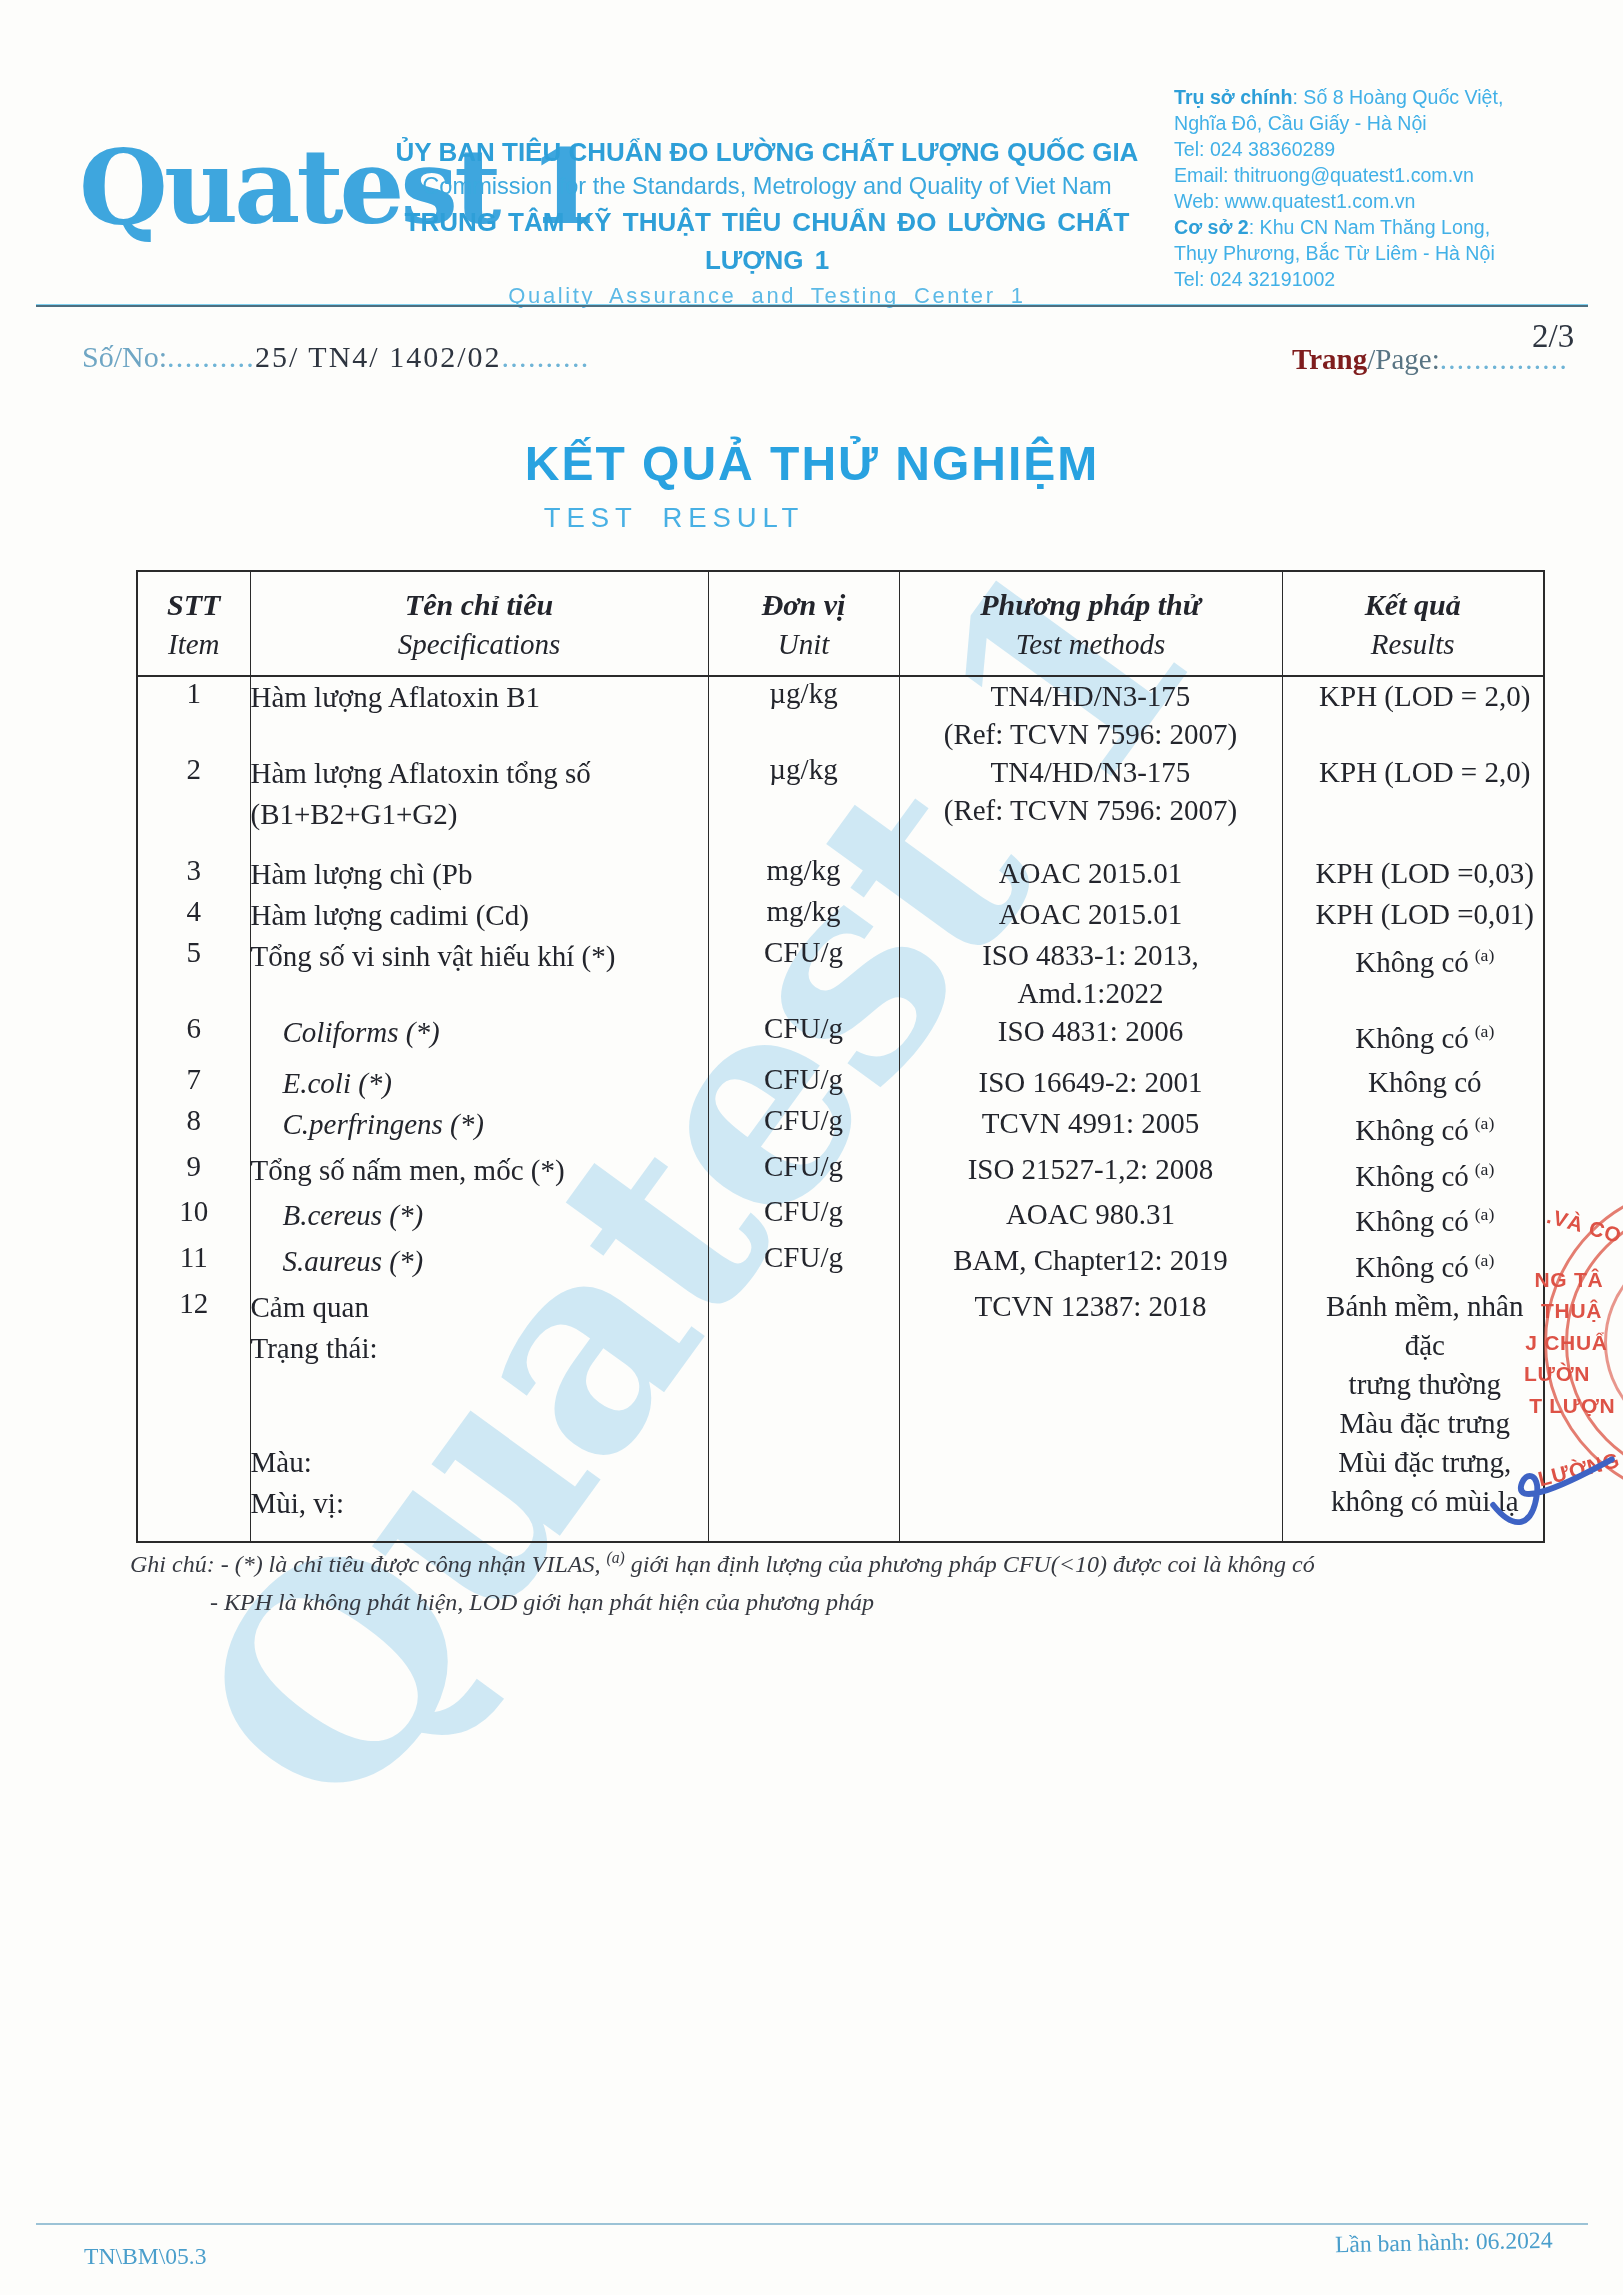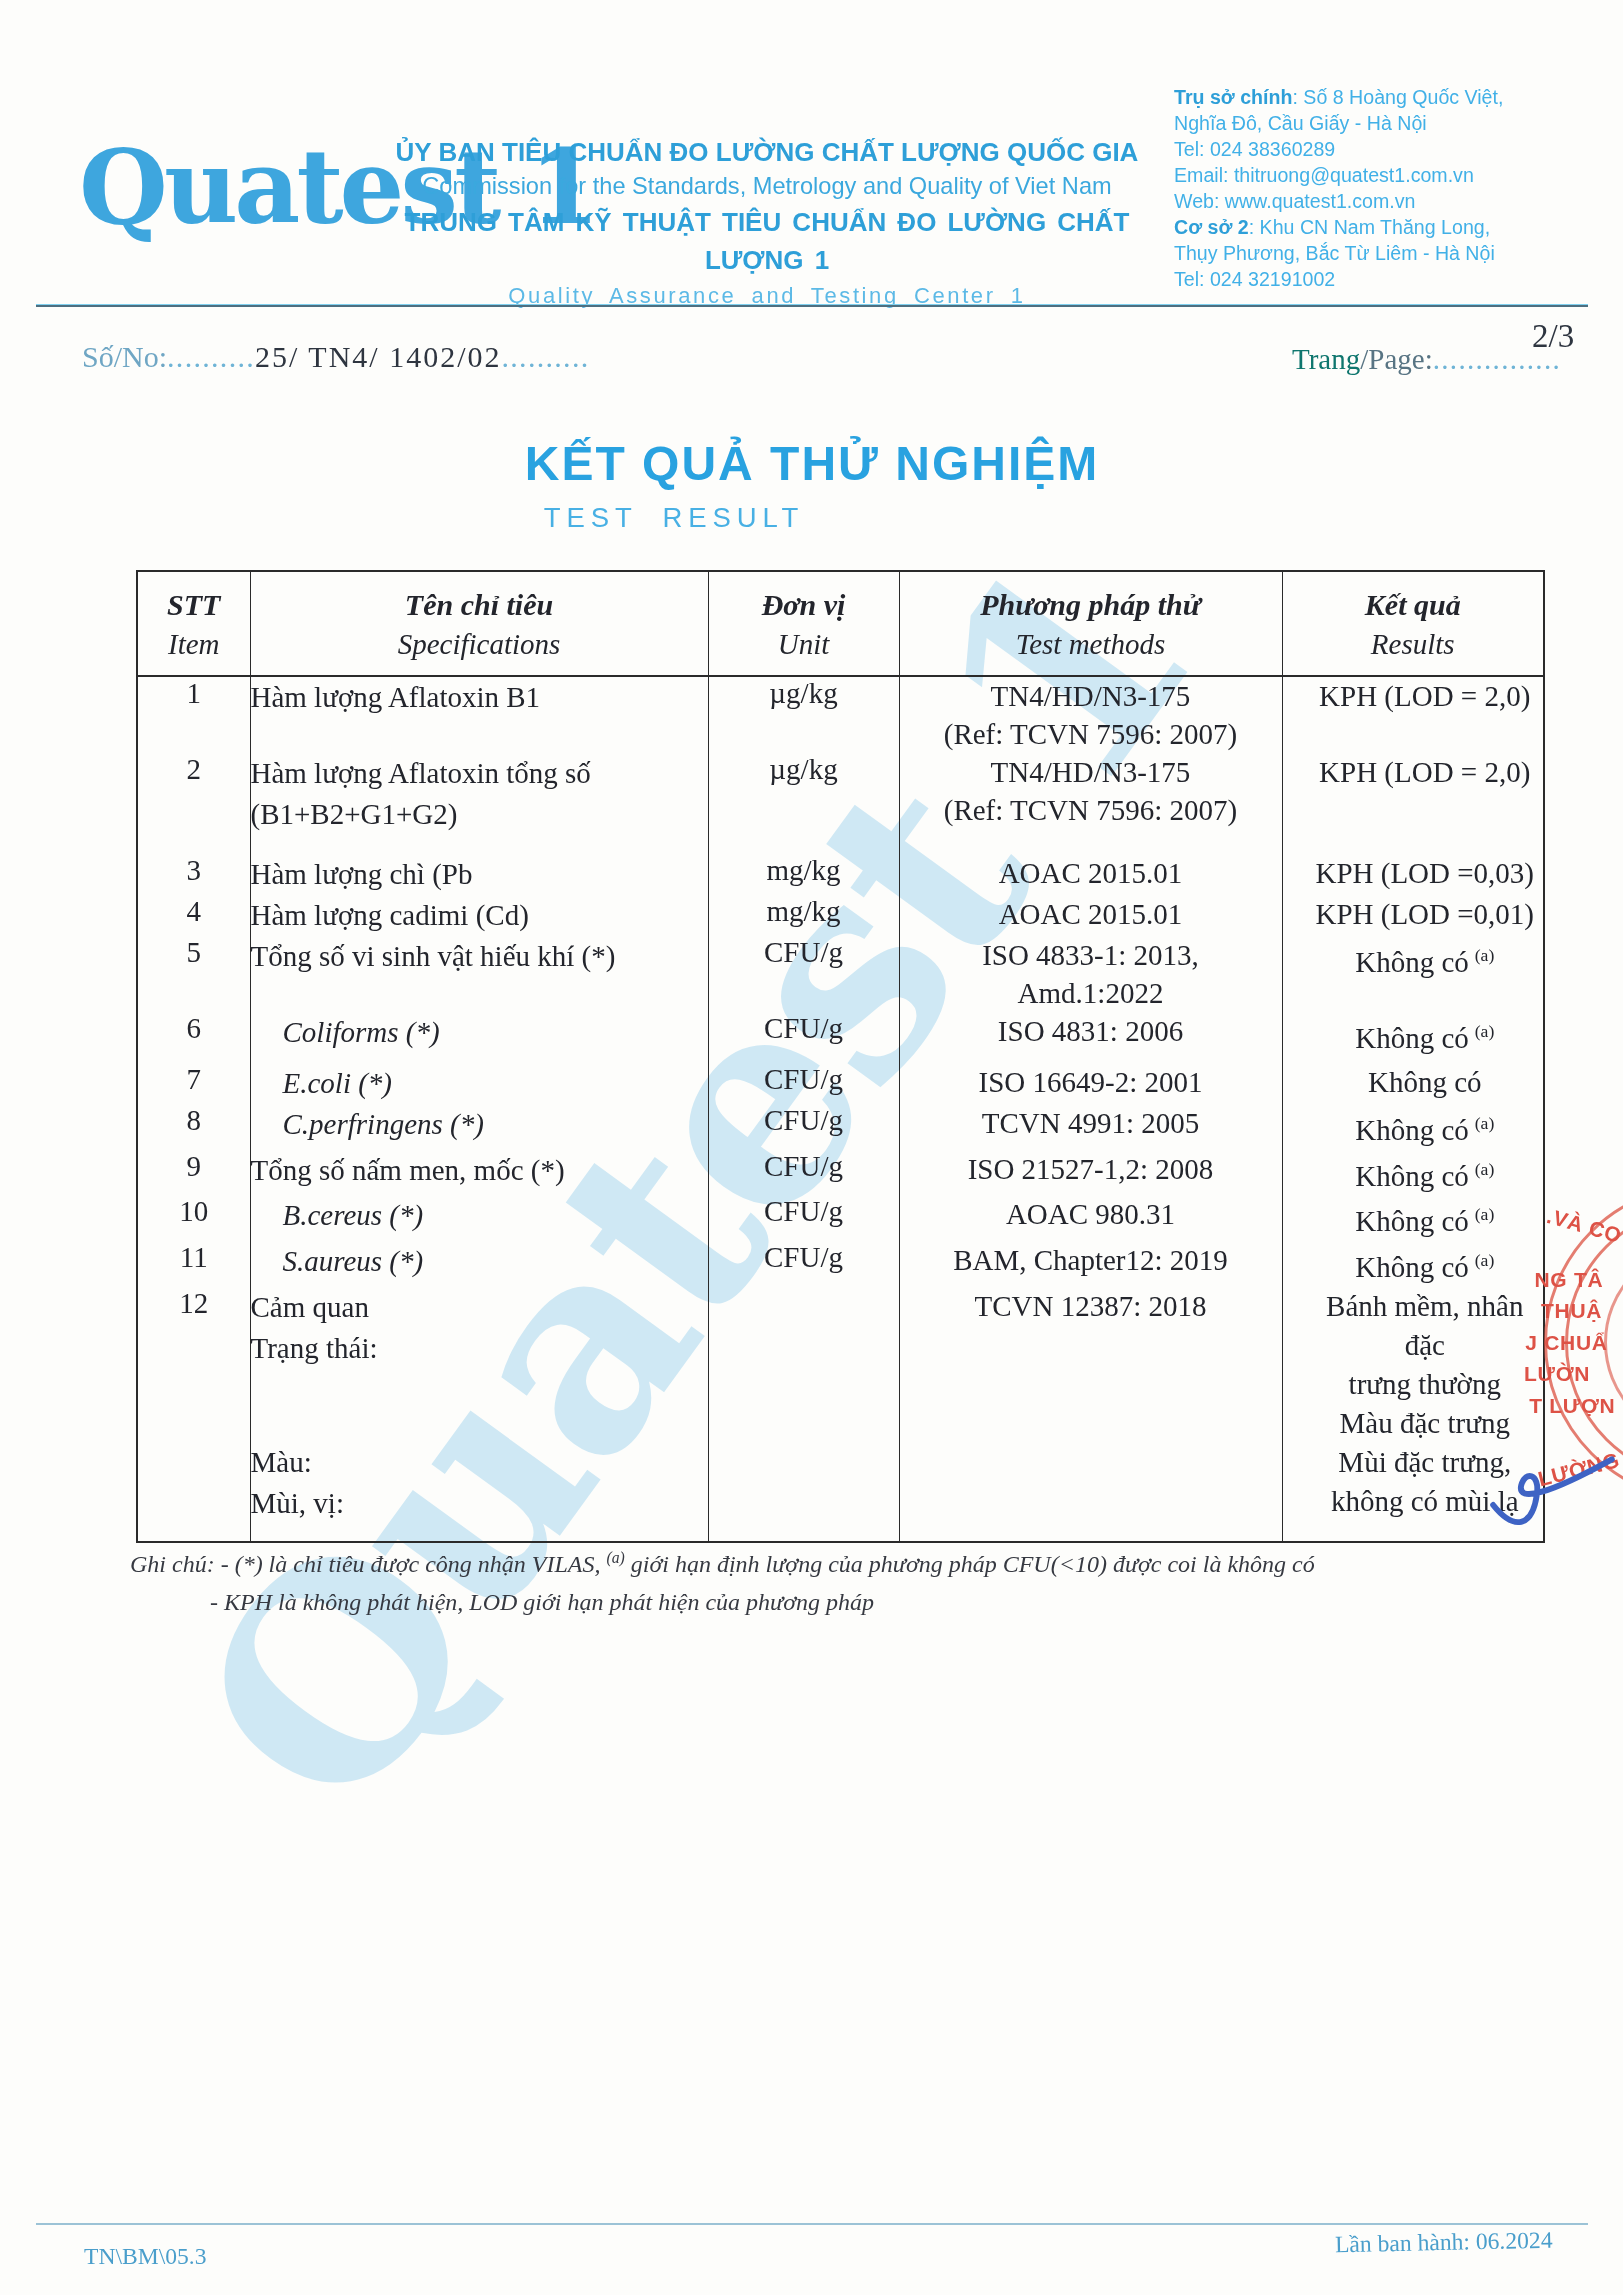--- a/index.html
+++ b/index.html
@@ -31,21 +31,21 @@
     font-family:"Liberation Sans","DejaVu Sans",sans-serif;font-size:19.6px;line-height:26px;color:#41b0e7;}
   .contact .c-bold{font-weight:bold;color:#2e9fd8;}
   .header-rule{position:absolute;left:36px;top:304px;width:1552px;height:0;
     border-top:1.3px solid #7fd0ee;border-bottom:2px solid #4e6f80;}
   
   .so-no{position:absolute;left:82px;top:340px;font-size:30px;white-space:nowrap;}
   .lbl-blue{color:#6fa6c4;}
   .dots{color:#6fb4d6;letter-spacing:1.3px;}
   .typed{color:#2e3540;letter-spacing:2px;}
   .trang{position:absolute;left:1292px;top:343px;font-size:29px;white-space:nowrap;}
-  .lbl-blue2{color:#0f766e;}
+  .lbl-blue2{color:#7f1d1d;font-weight:bold;}
   .lbl-dark{color:#587483;}
   .trang-val{position:absolute;left:1532px;top:318px;font-size:33px;color:#2e3540;}
   
   .title{position:absolute;left:0;top:436px;width:1624px;text-align:center;
     font-family:"Liberation Sans","DejaVu Sans",sans-serif;
     font-size:48px;font-weight:bold;color:#29a2e0;letter-spacing:2px;}
   .subtitle{position:absolute;left:0;top:502px;width:1348px;text-align:center;
     font-family:"Liberation Sans","DejaVu Sans",sans-serif;
     font-size:27.5px;color:#48b0e4;letter-spacing:5.9px;word-spacing:11.8px;}
   

